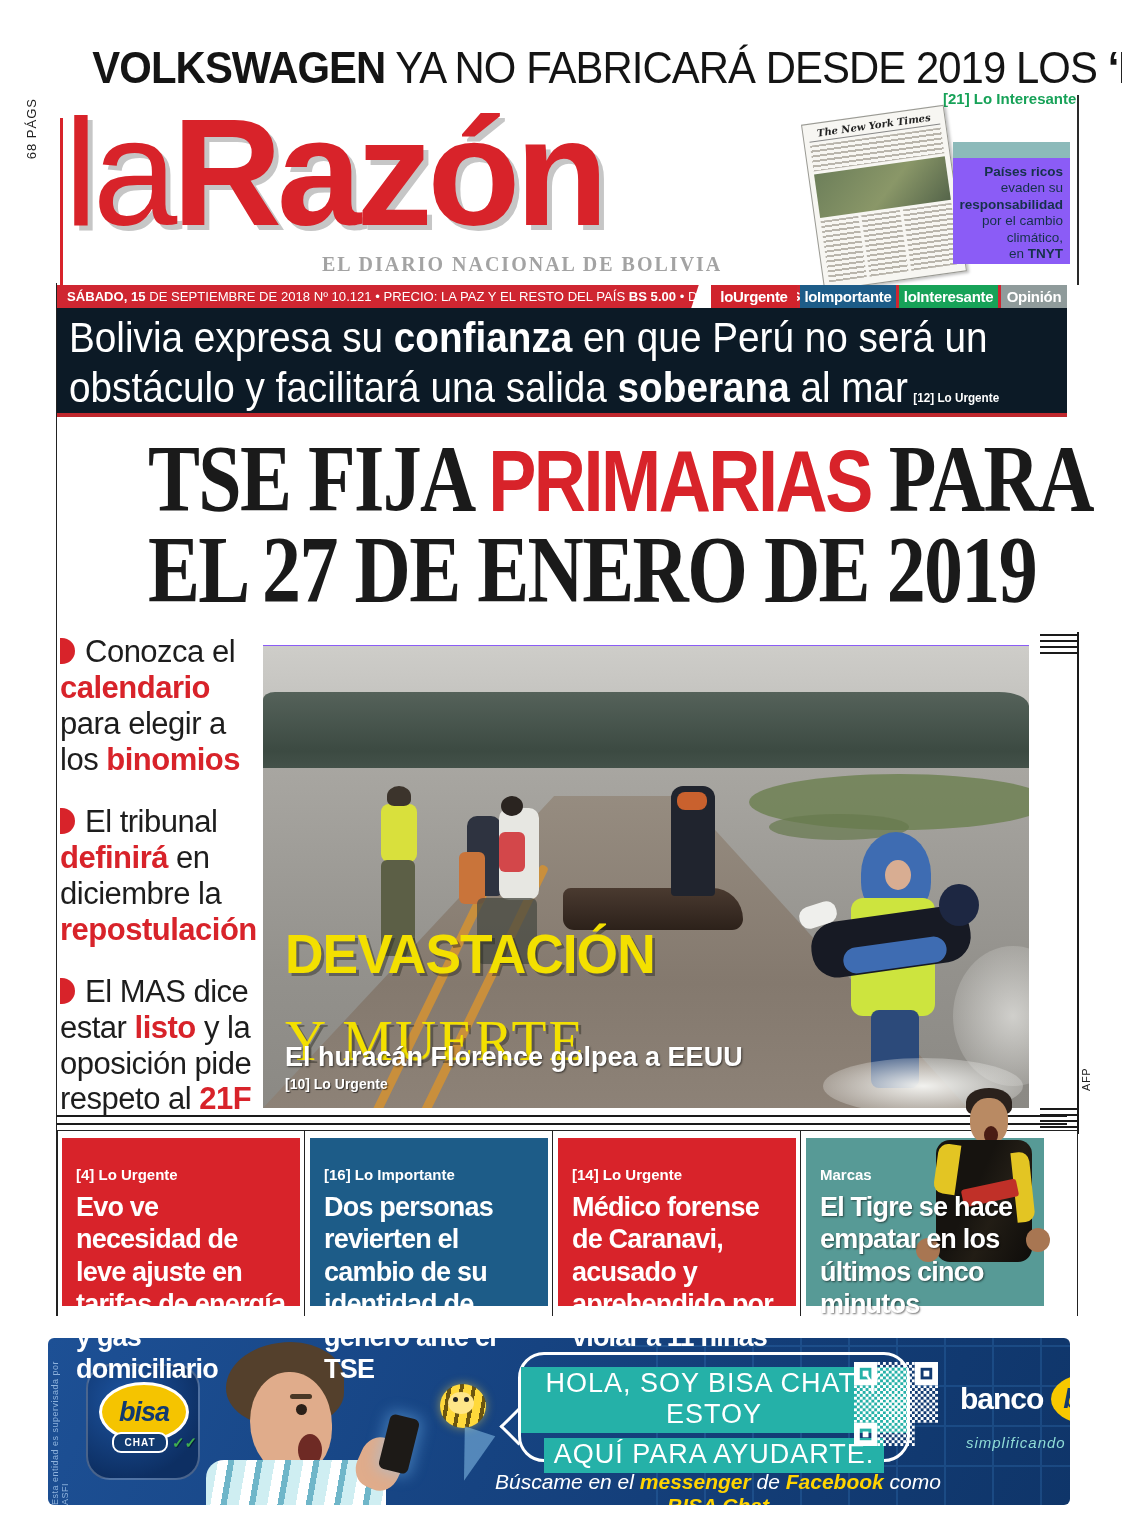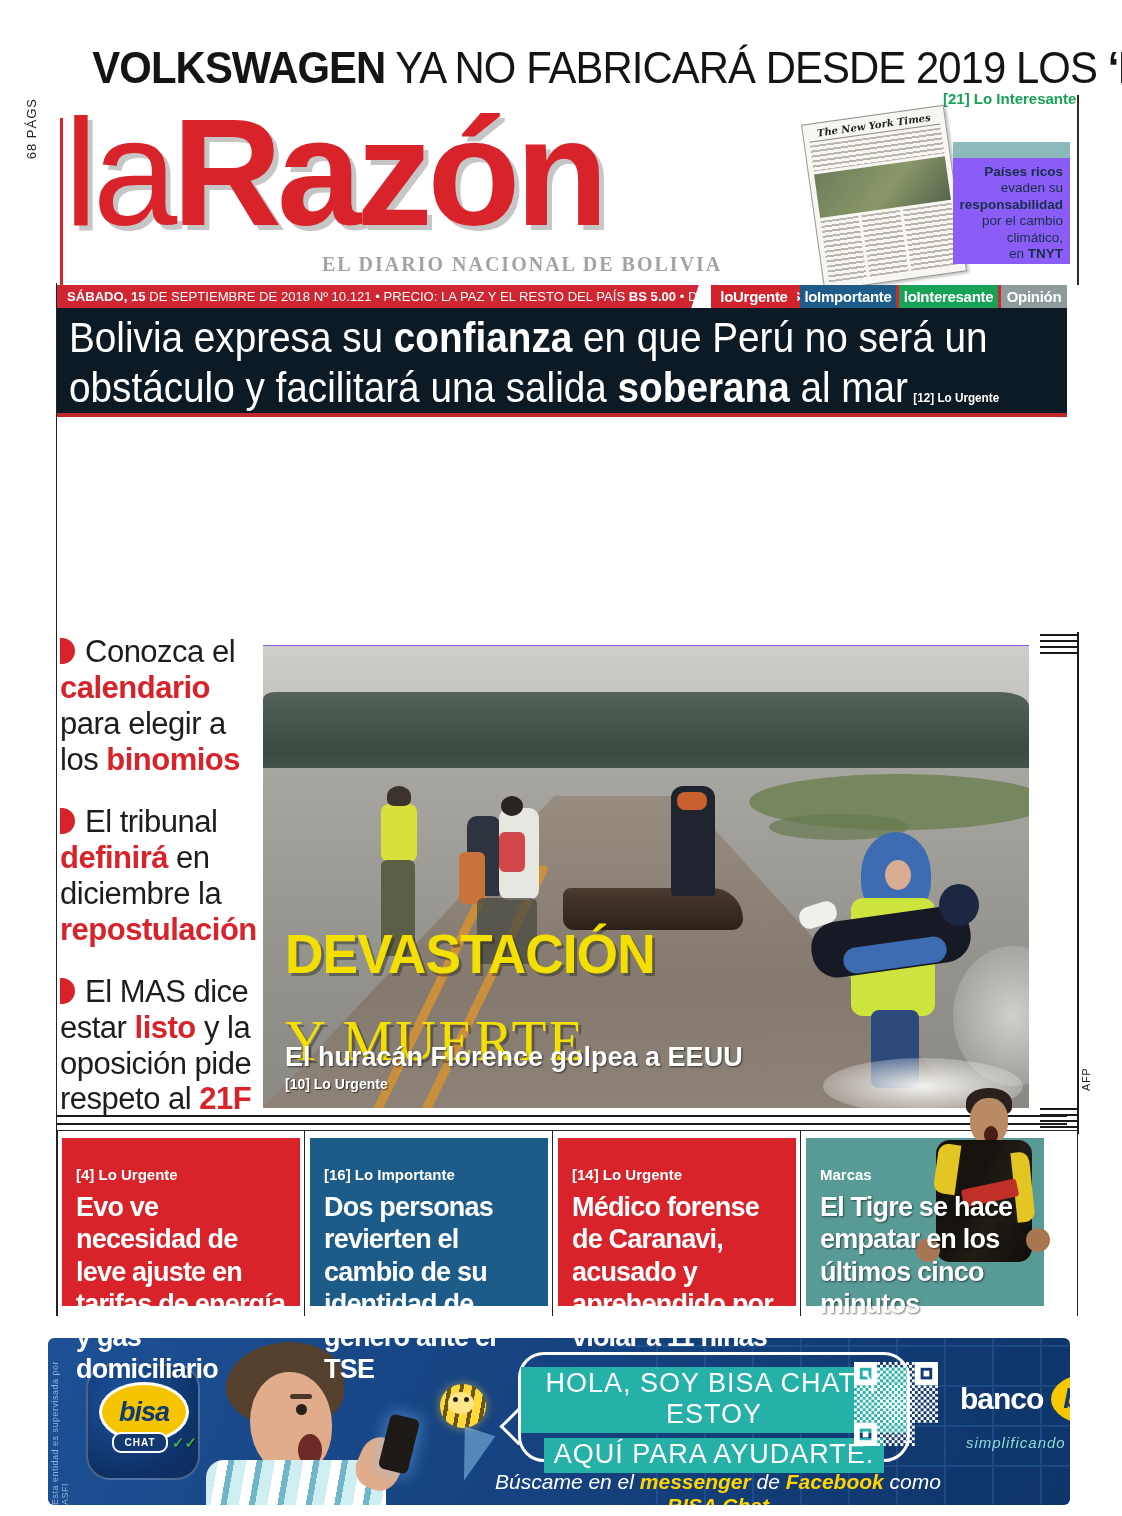--- a/index.html
+++ b/index.html
@@ -238,20 +238,24 @@
       <div class="tab" style="width: 99px; background: rgb(23, 162, 88);">loInteresante</div>
       <div class="tab" style="width: 66px; background: rgb(143, 155, 155);">Opinión</div>
     </div>
   </div>
 
   <div class="abs strap">
     <div class="strap-line"><span>Bolivia expresa su </span><b>confianza</b><span> en que Perú no será un</span></div>
     <div class="strap-line"><span>obstáculo y facilitará una salida </span><b>soberana</b><span> al mar</span><span class="strap-ref">[12] Lo Urgente</span></div>
   </div>
 
+  <div class="abs headline">
+    <div class="hl-line"><span>TSE FIJA </span><span class="hl-red">PRIMARIAS</span><span> PARA</span></div>
+    <div class="hl-line">EL 27 DE ENERO DE 2019</div>
+  </div>
 
   <div class="abs left-col">
     <div class="lc-item"><span class="blt"></span><span>Conozca el </span><span class="rb">calendario</span><span> para elegir a los </span><span class="rb">binomios</span></div>
     <div class="lc-item"><span class="blt"></span><span>El tribunal </span><span class="rb">definirá</span><span> en diciembre la </span><span class="rb">repostulación</span></div>
     <div class="lc-item"><span class="blt"></span><span>El MAS dice estar </span><span class="rb">listo</span><span> y la oposición pide respeto al </span><span class="rb">21F</span></div>
     <div class="lc-ref">[2-3] Lo Urgente</div>
   </div>
 
   <div class="abs photo">
     <div class="sky"></div>

